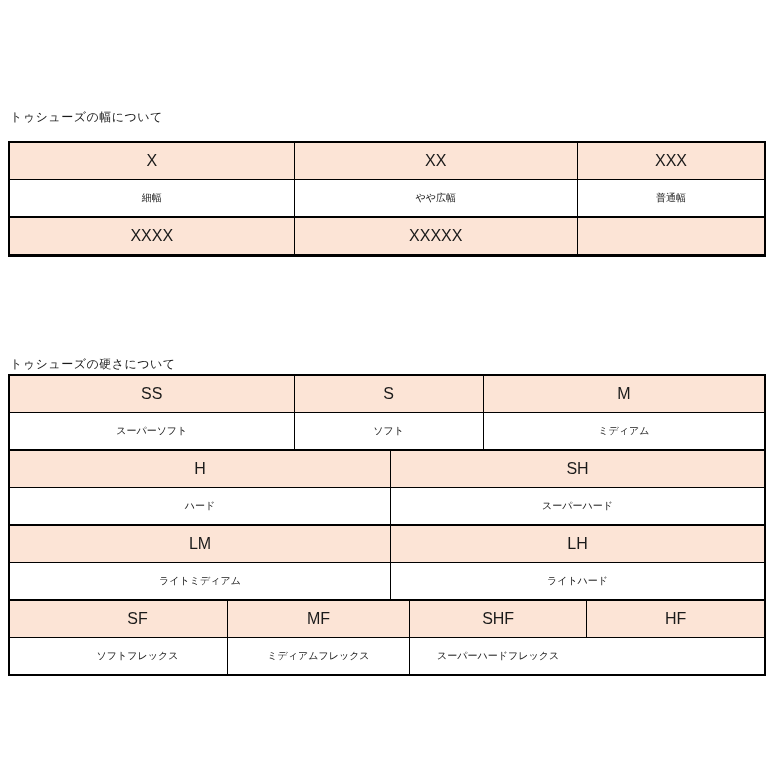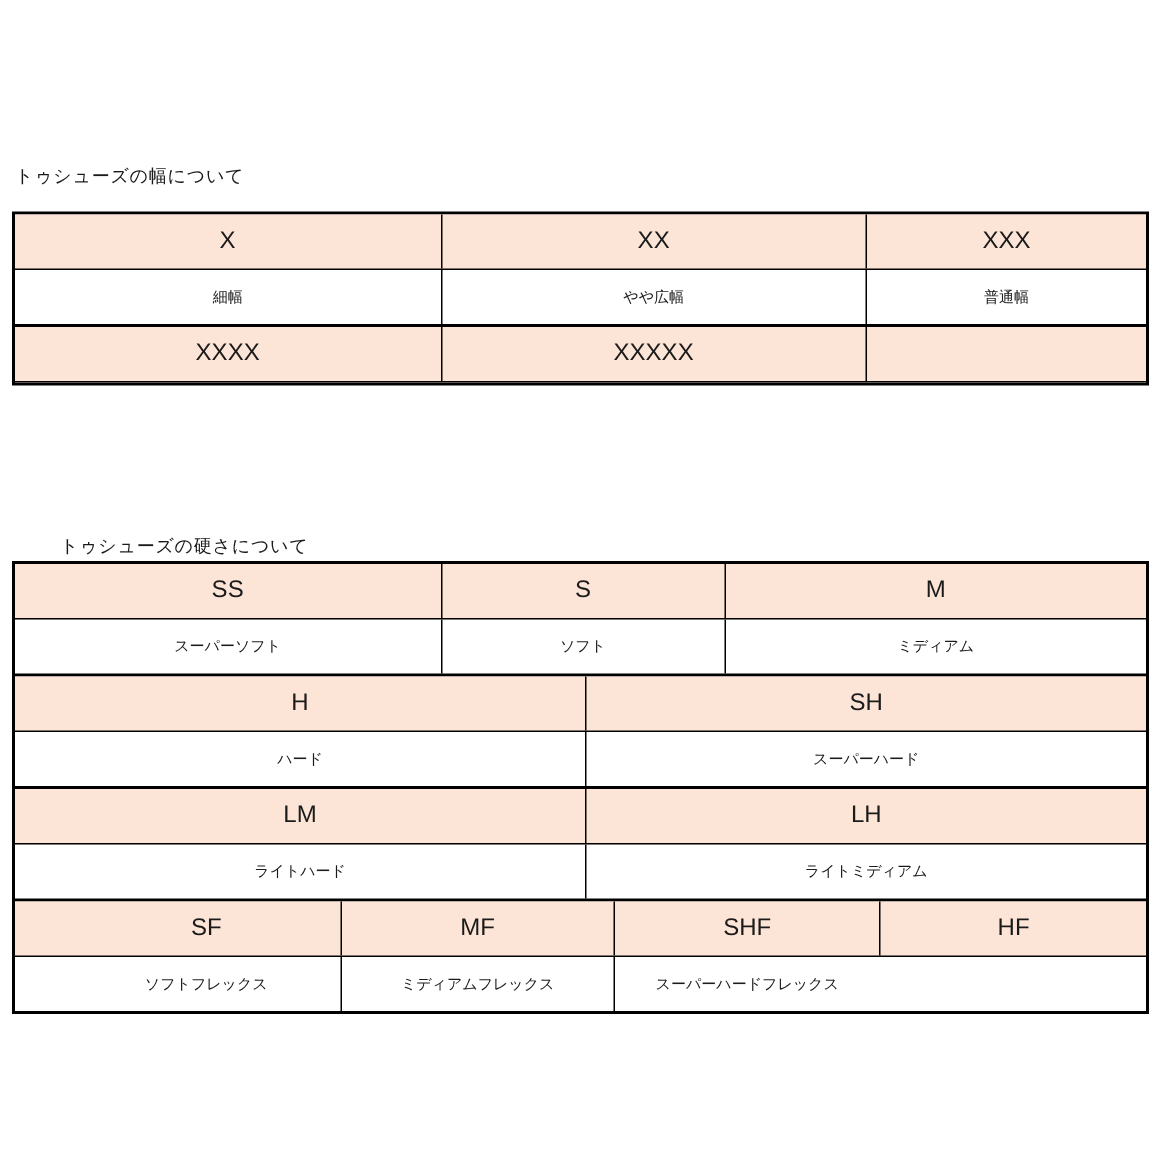--- a/index.html
+++ b/index.html
@@ -6,21 +6,21 @@
   body{
     width:775px;height:775px;background:#ffffff;position:relative;
     font-family:"Liberation Sans","DejaVu Sans",sans-serif;
     color:#1a1a1a;overflow:hidden;
   }
   .section-title{
     position:absolute;left:10px;font-size:12px;color:#1a1a1a;
     letter-spacing:0.5px;white-space:nowrap;
   }
   #width-title{top:109px;}
-  #hardness-title{top:356px;margin-left:30px;}
+  #hardness-title{top:356px;}
   .tbl{
     position:absolute;left:8px;width:754px;border:2px solid #000;background:#fff;
   }
   #width-table{top:141px;}
   #hardness-table{top:374px;}
   .group{border-top:2px solid #000000;}
   .group:first-child{border-top:none;}
   .row{display:grid;}
   .row.codes{background:#fce4d6;border-bottom:1px solid #000;}
   .cell{
@@ -86,22 +86,22 @@
       <div class="cell">ハード</div>
       <div class="cell">スーパーハード</div>
     </div>
   </div>
   <div class="group">
     <div class="row codes cols-2">
       <div class="cell">LM</div>
       <div class="cell">LH</div>
     </div>
     <div class="row labels cols-2">
+      <div class="cell">ライトミディアム</div>
       <div class="cell">ライトハード</div>
-      <div class="cell">ライトミディアム</div>
     </div>
   </div>
   <div class="group">
     <div class="row codes cols-4">
       <div class="cell">SF</div>
       <div class="cell">MF</div>
       <div class="cell">SHF</div>
       <div class="cell">HF</div>
     </div>
     <div class="row labels cols-4">

